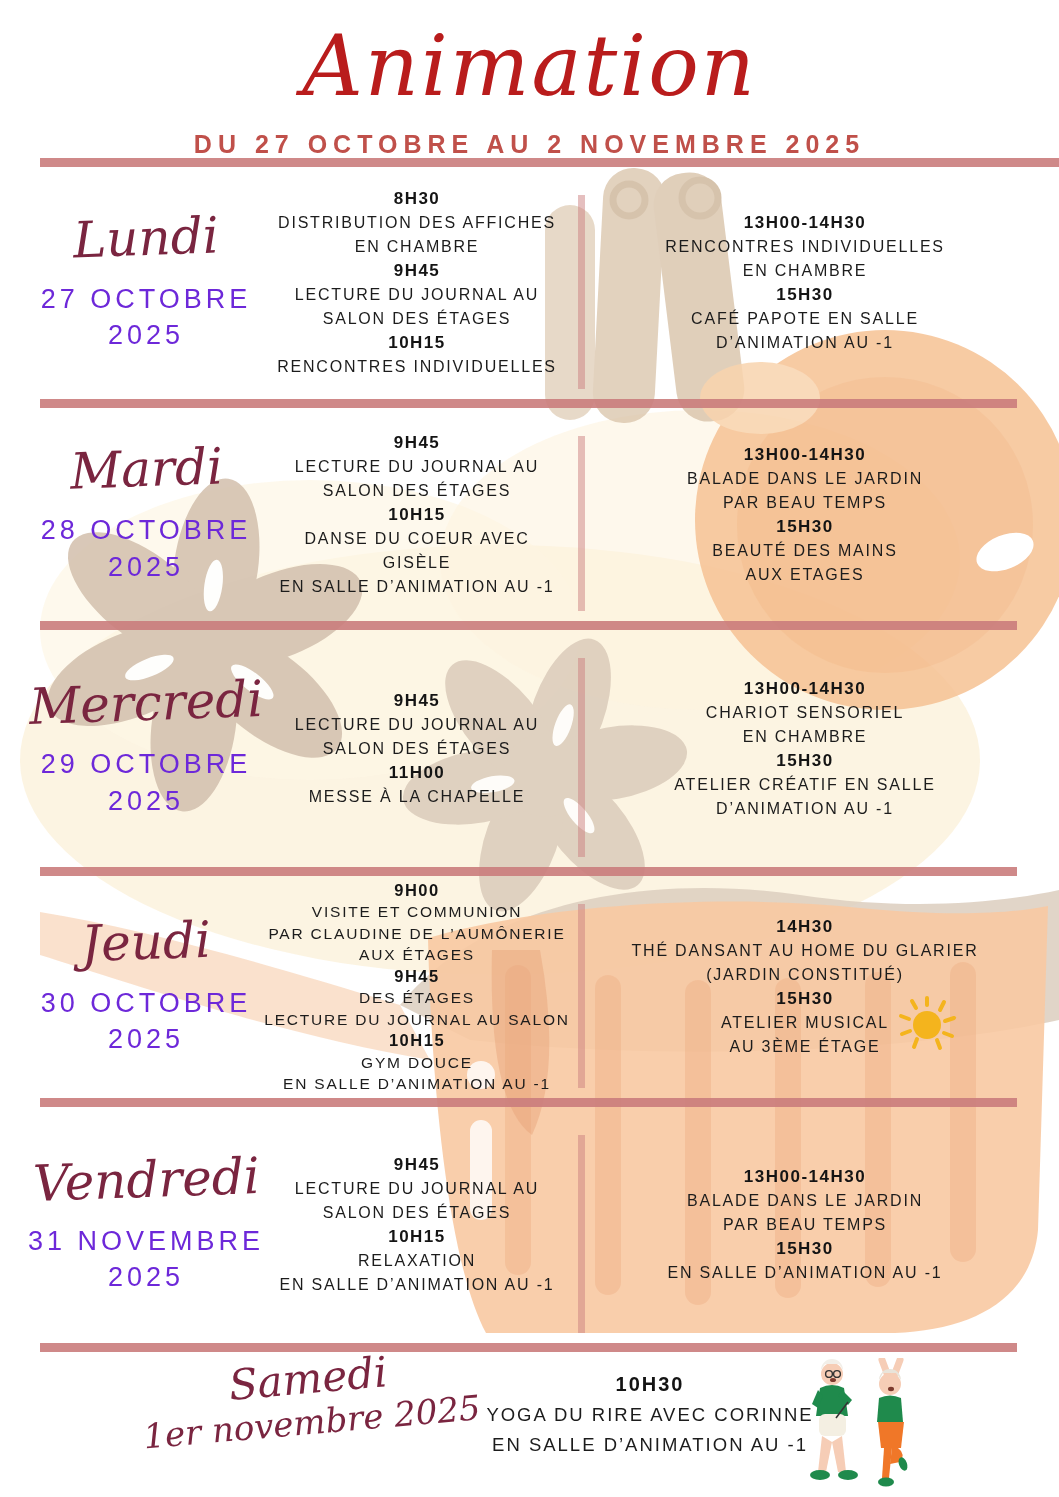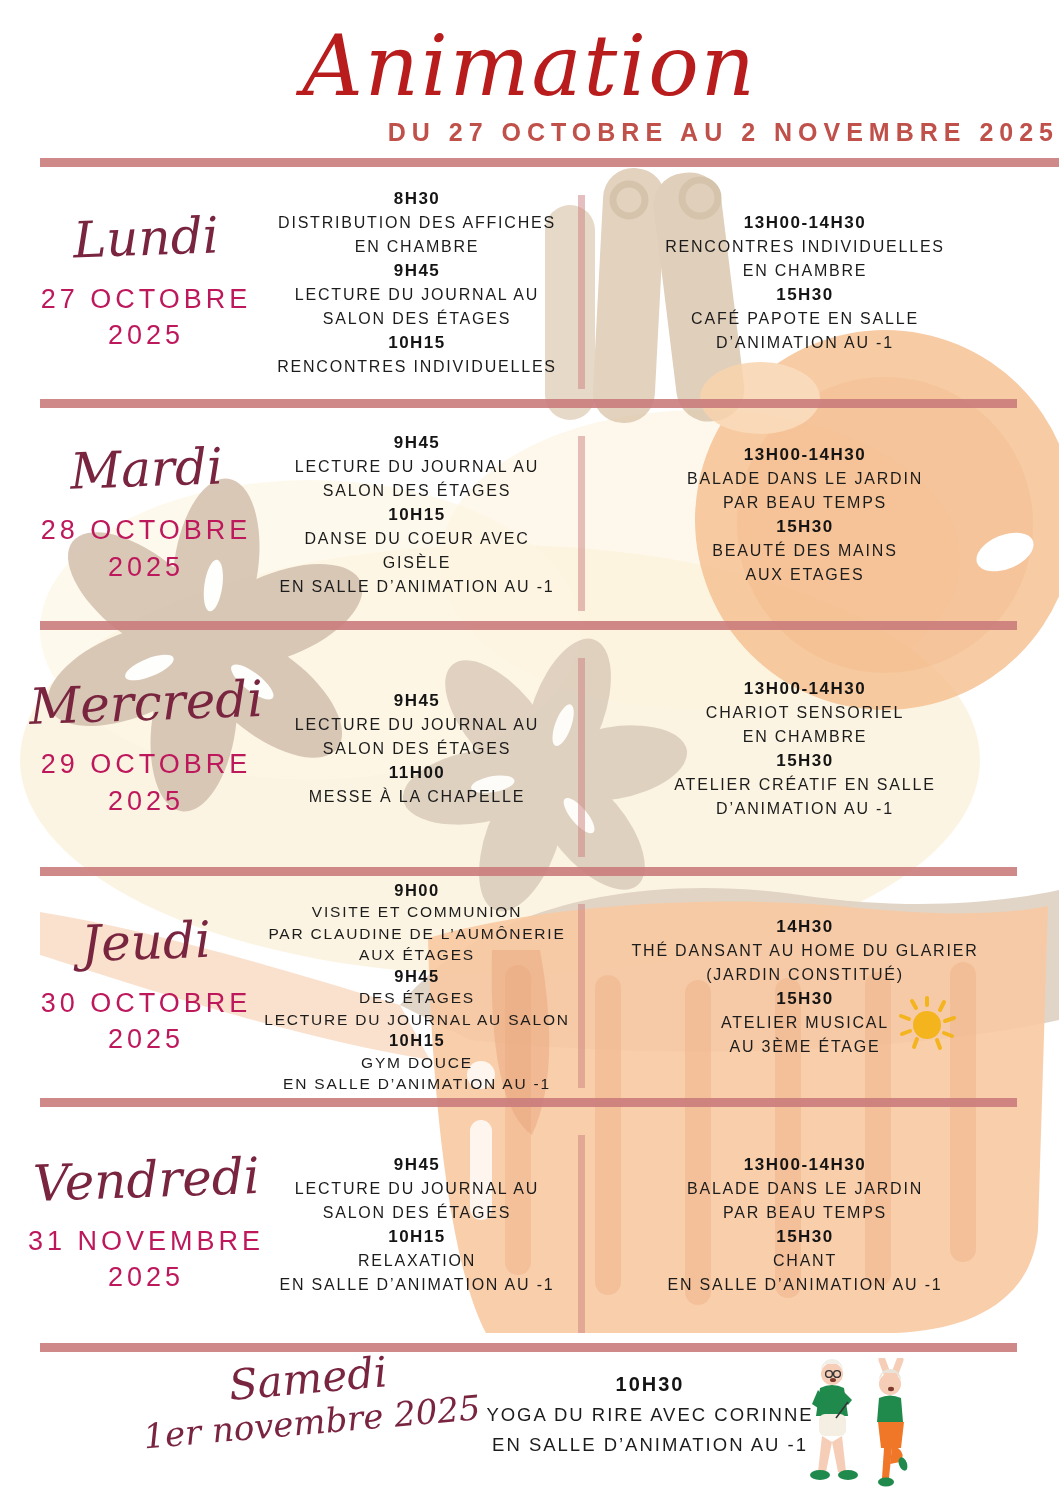--- a/index.html
+++ b/index.html
@@ -17,22 +17,22 @@
     position:absolute;top:22px;left:0;width:100%;
     text-align:center;
     font-family:"DejaVu Serif", serif;
     font-style:italic;
     font-size:84px;line-height:1.05;
     color:#b91c1c;
     letter-spacing:2px;
     z-index:2;
   }
   .subtitle{
-    position:absolute;top:118px;left:0;width:100%;
-    text-align:right;
+    position:absolute;top:130px;left:0;width:100%;
+    text-align:center;
     font-size:25px;font-weight:bold;
     letter-spacing:6px;
     color:#c0504a;
     z-index:2;
   }
   .hdivider{
     position:absolute;height:9px;background:rgba(202,124,124,0.9);
     z-index:3;
   }
 
@@ -45,21 +45,21 @@
   }
   .day-name{
     font-family:"DejaVu Serif", serif;
     font-style:italic;
     font-size:50px;color:#7a2540;line-height:1.0;
     transform:rotate(-2deg);
     margin-bottom:18px;
     white-space:nowrap;
   }
   .day-date{
-    font-size:27px;color:#be185d;letter-spacing:4px;line-height:1.35;
+    font-size:27px;color:#6d28d9;letter-spacing:4px;line-height:1.35;
     white-space:nowrap;
   }
   .morning-col{
     position:absolute;left:252px;top:0;bottom:0;width:330px;
     display:flex;flex-direction:column;justify-content:center;
     text-align:center;
   }
   .afternoon-col{
     position:absolute;left:590px;top:0;bottom:0;width:430px;
     display:flex;flex-direction:column;justify-content:center;
@@ -318,21 +318,20 @@
         <div class="time">10H15</div>
         <div class="act-line">RELAXATION</div>
         <div class="act-line">EN SALLE D’ANIMATION AU -1</div>
       </div>
     <div class="vsep"></div>
     <div class="afternoon-col">
         <div class="time">13H00-14H30</div>
         <div class="act-line">BALADE DANS LE JARDIN</div>
         <div class="act-line">PAR BEAU TEMPS</div>
         <div class="time">15H30</div>
-        <div class="act-line">CHANT</div>
         <div class="act-line">EN SALLE D’ANIMATION AU -1</div>
       </div>
   </div>
   <div class="hdivider" style="top:1343px;left:40px;width:977px;"></div>
 
   <svg class="sun" width="62" height="62" viewBox="0 0 62 62">
     <circle cx="31" cy="33" r="14" fill="#f4b41d"></circle>
     <g stroke="#f4b41d" stroke-width="4" stroke-linecap="round">
       <line x1="31" y1="6" x2="31" y2="13"></line>
       <line x1="48" y1="10" x2="44" y2="18"></line>

